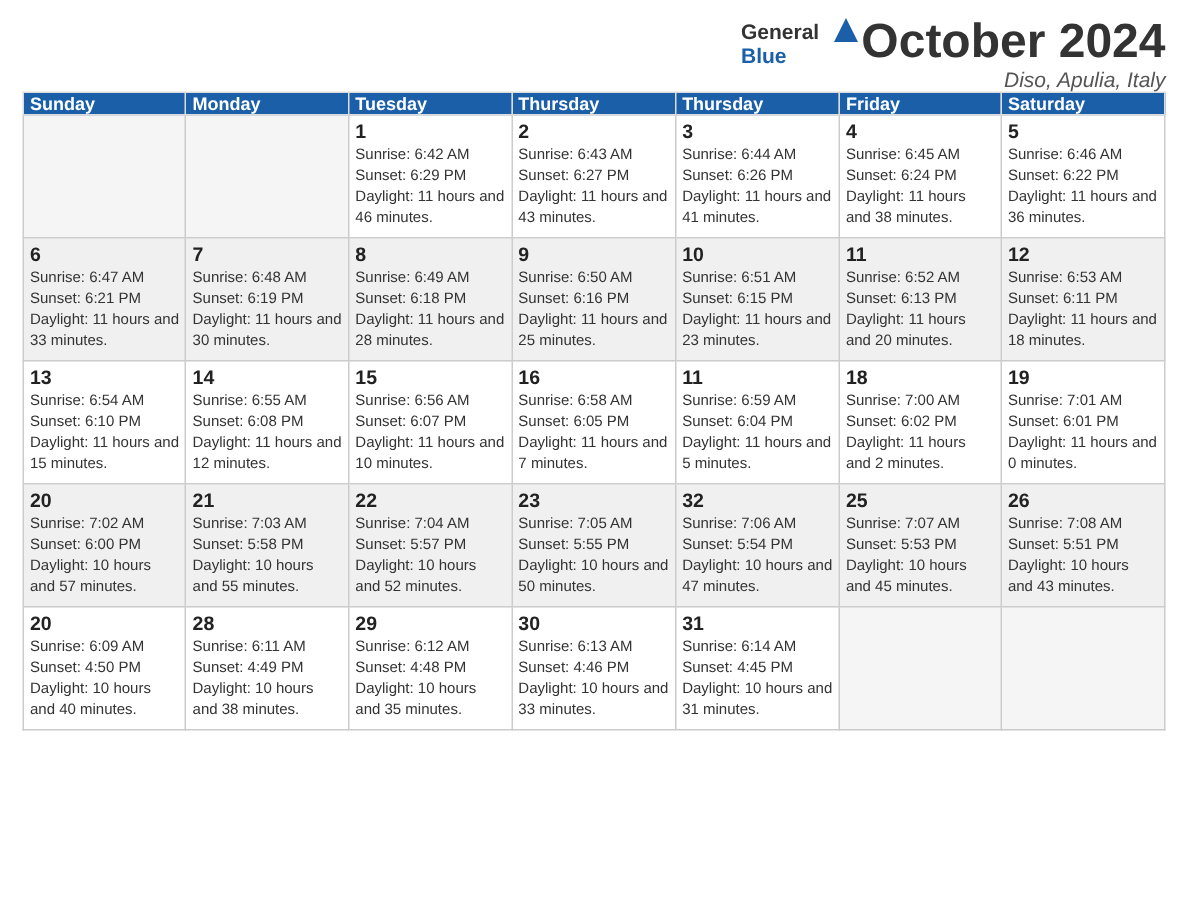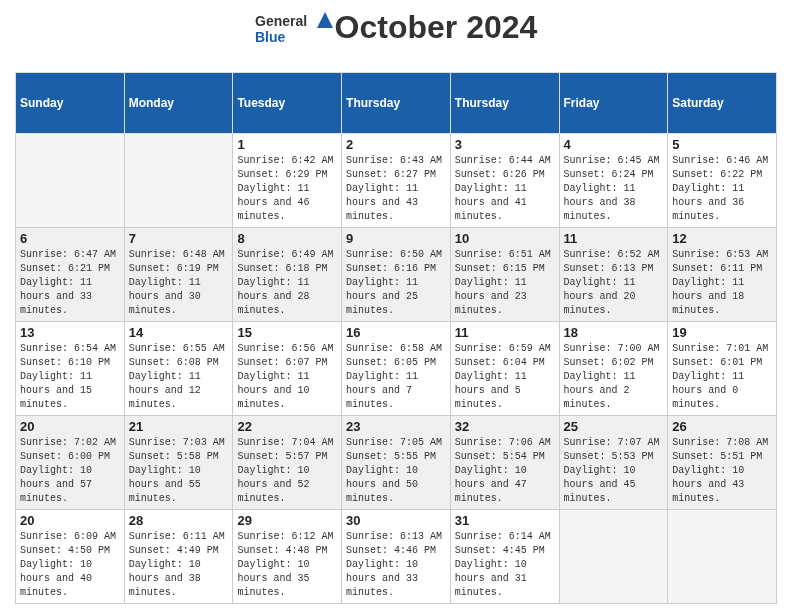--- a/index.html
+++ b/index.html
@@ -11,23 +11,23 @@
       overflow: hidden;
     }
     .page {
       width: 792px;
       height: 612px;
       background: #fff;
       padding: 10px 15px 10px 15px;
     }
     .header {
       display: flex;
-      justify-content: center;
+      justify-content: flex-end;
       align-items: flex-start;
-      margin-bottom: 24px;
+      margin-bottom: 0;
     }
     .logo {
       display: flex;
       align-items: center;
     }
     .title-block {
       text-align: right;
     }
     .month-title {
       font-size: 32px;
@@ -41,21 +41,21 @@
       font-style: italic;
     }
     .calendar {
       width: 100%;
       border-collapse: collapse;
       font-size: 10.5px;
     }
     .calendar th {
       background: #1a5fa8;
       color: #fff;
-      padding: 23px 4px;
+      padding: 0 4px;
       text-align: left;
       font-size: 12px;
       font-weight: bold;
       border: 1px solid #ddd;
     }
     .calendar td {
       border: 1px solid #ccc;
       padding: 3px 4px;
       vertical-align: top;
       width: 113px;
@@ -69,40 +69,40 @@
       font-size: 13px;
       font-weight: bold;
       color: #222;
       display: block;
       margin-bottom: 2px;
     }
     .day-info {
       color: #333;
       font-size: 10px;
       line-height: 1.4;
-      font-family: Liberation Mono, monospace;
     }
     .row-shaded td {
       background: #f0f0f0;
     }
   </style>
 </head>
 <body>
 
 <div class="page">
   <div class="header">
     <div class="logo">
   <svg width="80" height="38" viewBox="0 0 80 38">
     <text x="0" y="16" font-size="14" font-weight="bold" fill="#333" font-family="Arial">General</text>
     <text x="0" y="32" font-size="14" font-weight="bold" fill="#1a5fa8" font-family="Arial">Blue</text>
     <polygon points="70,2 78,18 62,18" fill="#1a5fa8"></polygon>
   </svg>
 </div>
     <div class="title-block">
       <div class="month-title">October 2024</div>
+      <div class="location">Diso, Apulia, Italy</div>
     </div>
   </div>
 
   <table class="calendar">
     <thead>
       <tr>
         <th>Sunday</th>
         <th>Monday</th>
         <th>Tuesday</th>
         <th>Thursday</th>

